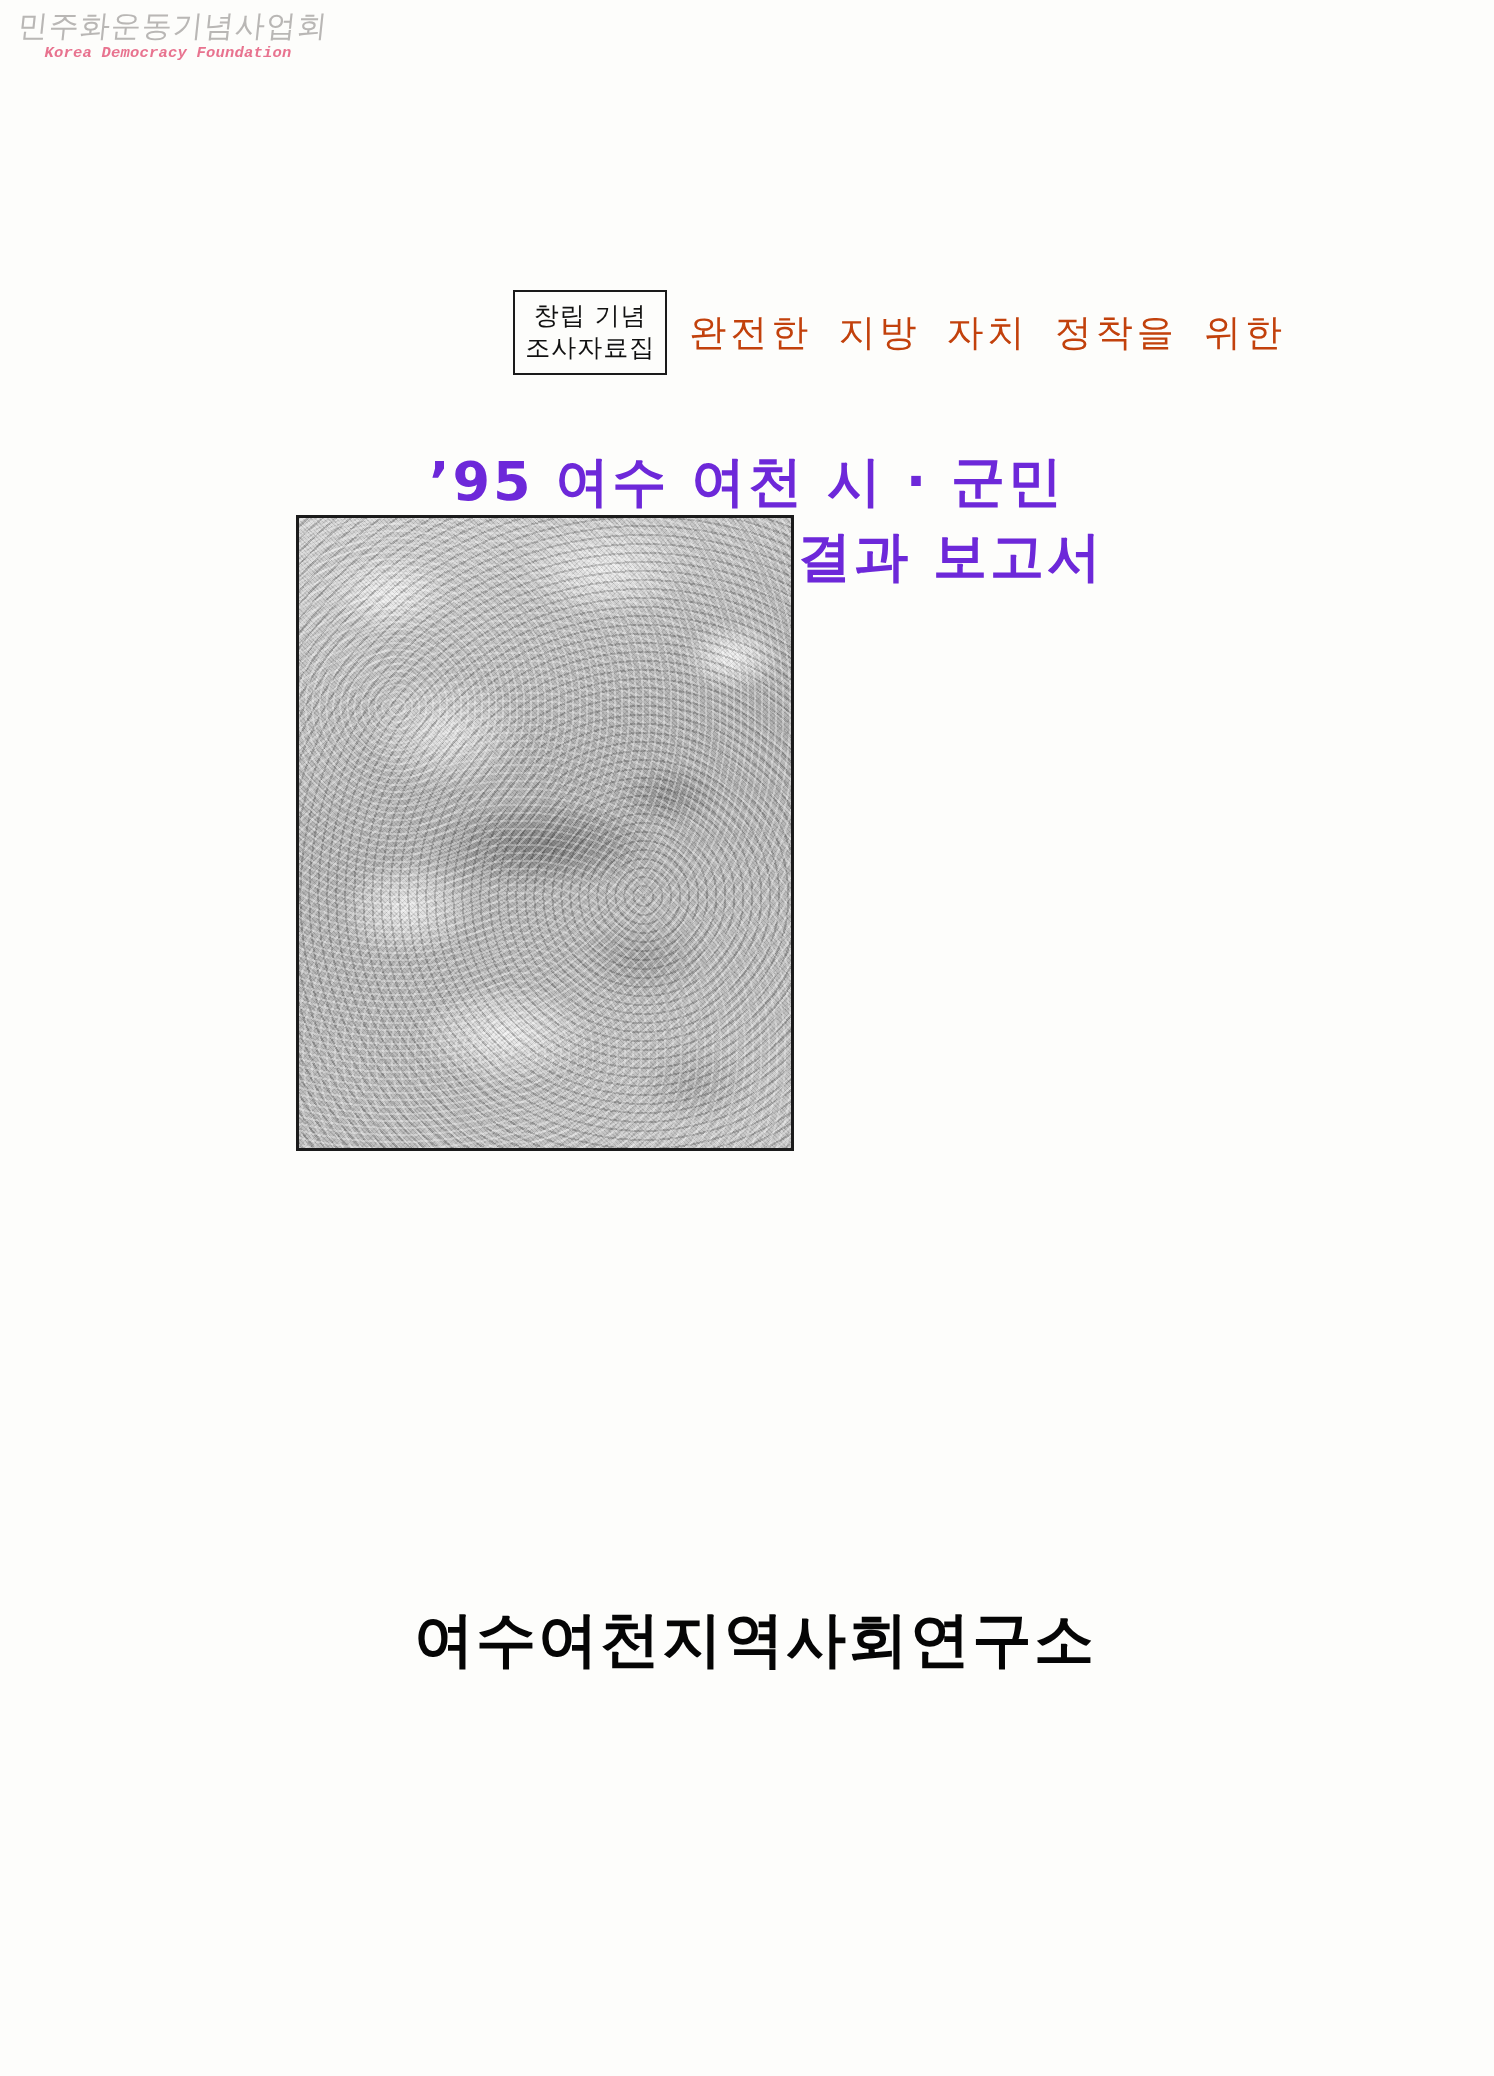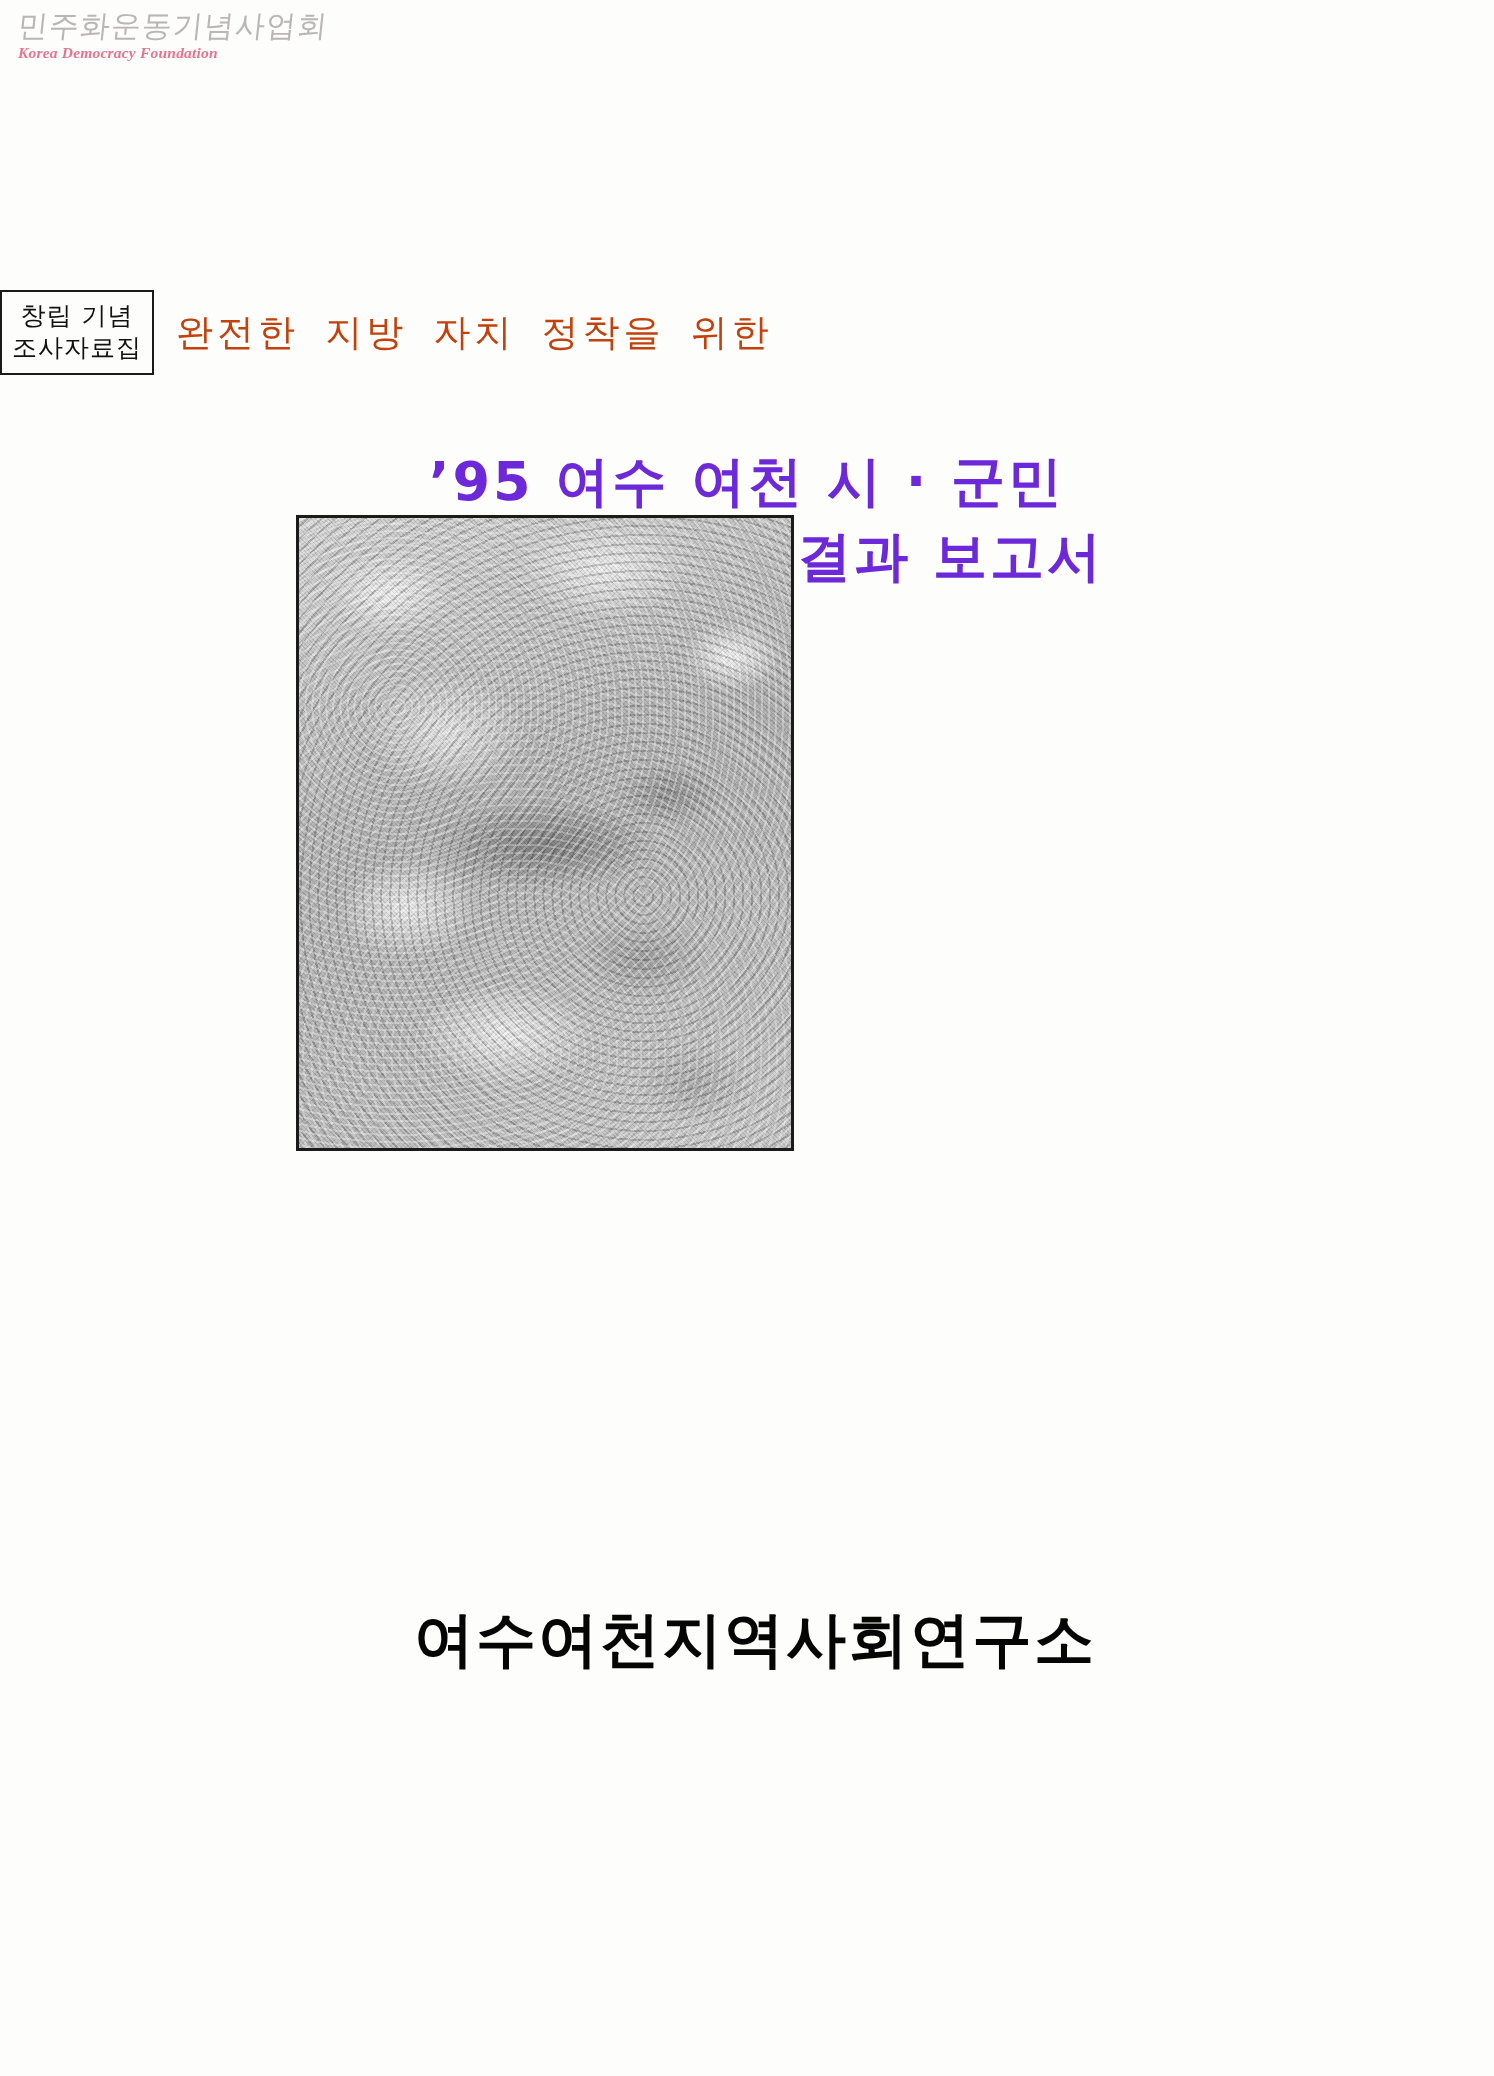--- a/index.html
+++ b/index.html
@@ -28,38 +28,39 @@
   .wm-korean {
     font-family: "DejaVu Sans", sans-serif;
     font-size: 30px;
     letter-spacing: 1px;
     color: #b9b7b5;
     line-height: 1.05;
     white-space: nowrap;
     transform: skewX(-6deg);
   }
   .wm-english {
-    font-family: Liberation Serif, serif;
+    font-family: Liberation Mono, monospace;
     font-style: italic;
     font-weight: bold;
     font-size: 15.5px;
     color: #e8738f;
     letter-spacing: 0.2px;
     margin-top: 2px;
     white-space: nowrap;
+    text-align: center;
   }
 
   
   .header-row {
     position: absolute;
     left: 0;
     top: 290px;
     width: 1286px;
     display: flex;
-    justify-content: flex-start;
+    justify-content: flex-end;
     align-items: center;
   }
   .boxed-label {
     border: 2px solid #1a1a1a;
     padding: 8px 10px 9px 10px;
     margin-right: 22px;
     text-align: center;
     line-height: 1.28;
     font-family: "DejaVu Sans", sans-serif;
     font-size: 25px;

